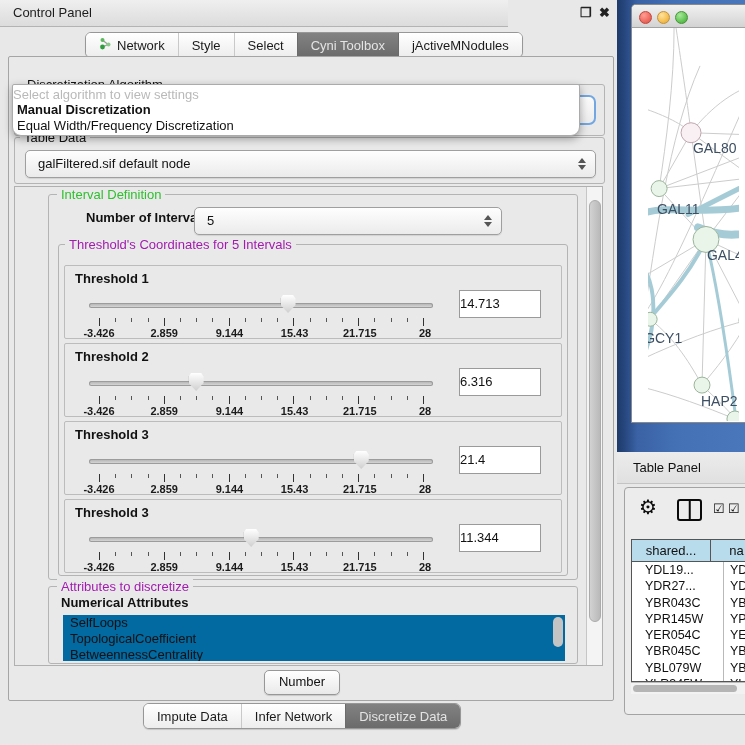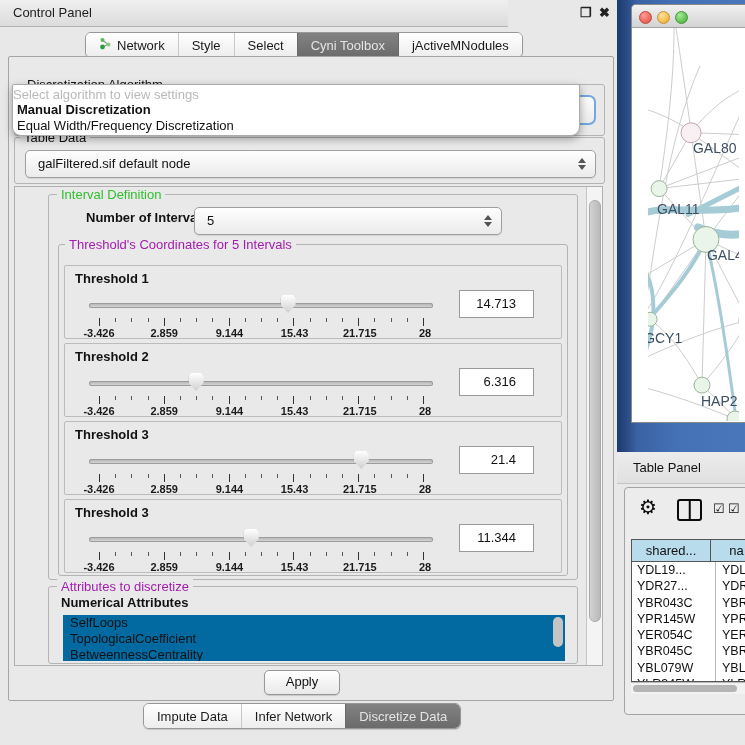--- a/index.html
+++ b/index.html
@@ -69,21 +69,21 @@
     clip-path:polygon(0% 20%,16% 0%,84% 0%,100% 20%,100% 55%,50% 100%,0% 55%);
     filter:drop-shadow(0 0 1px #777)}
   .ticks-minor{position:absolute;left:10px;right:8px;top:24px;height:4px;
     background:repeating-linear-gradient(to right,#555 0,#555 1px,transparent 1px,transparent 16.2px)}
   .ticks-major{position:absolute;left:10px;right:8px;top:24px;height:8px;
     background:repeating-linear-gradient(to right,#333 0,#333 1px,transparent 1px,transparent 64.8px)}
   .tick-labels{position:absolute;left:10px;right:8px;top:33px;height:12px}
   .tick-labels span{position:absolute;transform:translateX(-50%);
     font-size:11px;font-weight:bold;color:#1a1a1a;white-space:nowrap}
   .vbox{position:absolute;left:394px;top:24px;width:56px;height:26px;background:#fff;
-    border:1px solid #9a9a9a;font-size:13px;text-align:right;line-height:26px;padding-right:17px}
+    border:1px solid #9a9a9a;font-size:13px;line-height:26px;padding-right:24px}
 
   
   .attr-list{position:absolute;left:14px;top:28px;width:502px;height:46px;background:#0369a1;overflow:hidden}
   .attr-item{font-size:13px;line-height:16px;padding-left:7px;white-space:nowrap}
   .list-scroll{position:absolute;right:2px;top:2px;width:10px;height:30px;border-radius:5px;
     background:#c4c4c4}
 
   .apply-btn{left:264px;top:670px;width:74px;height:23px;border:1px solid #979797;border-radius:5px;
     background:linear-gradient(#ffffff,#e9e9e9);font-size:13px;text-align:center;line-height:22px;
     box-shadow:0 1px 1px rgba(0,0,0,.15)}
@@ -107,21 +107,21 @@
   .col-icon{position:absolute;left:52px;top:11px;width:21px;height:18px;border:2.5px solid #0a0a0a;border-radius:3px}
   .col-icon::after{content:"";position:absolute;left:50%;top:0;width:2.5px;height:100%;background:#0a0a0a;transform:translateX(-50%)}
   .cb{position:absolute;top:13px;font-size:13px;color:#0a0a0a}
 
   .tp-table{position:absolute;left:6px;top:51px;width:130px;height:141px;background:#fff;
     border:1px solid #555;overflow:hidden}
   .tp-head{display:flex;height:21px;border-bottom:1px solid #555;background:#b9dcec}
   .tp-head .c1{width:78px;border-right:1px solid #555;text-align:center;line-height:21px;font-size:13px}
   .tp-head .c2{flex:1;text-align:center;line-height:21px;font-size:13px}
   .tp-row{display:flex;height:16.3px}
-  .tp-row .c1{width:78px;border-right:1px solid #b9b9b9;padding-left:5px;font-size:12.5px;line-height:16.3px;white-space:nowrap;overflow:hidden}
+  .tp-row .c1{width:78px;border-right:1px solid #b9b9b9;padding-left:13px;font-size:12.5px;line-height:16.3px;white-space:nowrap;overflow:hidden}
   .tp-row .c2{flex:1;padding-left:6px;font-size:12.5px;line-height:16.3px;white-space:nowrap;overflow:hidden}
   .hscroll{position:absolute;left:6px;top:194px;width:130px;height:11px;background:#f2f2f2;border-top:1px solid #bbb}
   .hscroll .thumb-h{position:absolute;left:2px;top:2px;width:104px;height:7px;border-radius:4px;background:#b5b5b5}
 </style>
 </head>
 <body>
 
 <div class="abs titlebar">
   <div class="abs title-text">Control Panel</div>
   <div class="abs win-btn" style="left:580px">❐</div>
@@ -277,21 +277,21 @@
   <div class="group-title gt-blue">Attributes to discretize</div>
   <div class="abs" style="left:12px;top:8px;font-size:13px;font-weight:bold">Numerical Attributes</div>
   <div class="attr-list">
     <div class="attr-item">SelfLoops</div>
     <div class="attr-item">TopologicalCoefficient</div>
     <div class="attr-item">BetweennessCentrality</div>
     <div class="list-scroll"></div>
   </div>
 </div>
 
-<div class="abs apply-btn">Apply</div>
+<div class="abs apply-btn">Number</div>
 
 <div class="abs tabbar" style="left:143px;top:703px">
   <div class="tab">
       <span>Impute Data</span>
     </div>
   <div class="tab">
       <span>Infer Network</span>
     </div>
   <div class="tab selected">
       <span>Discretize Data</span>

